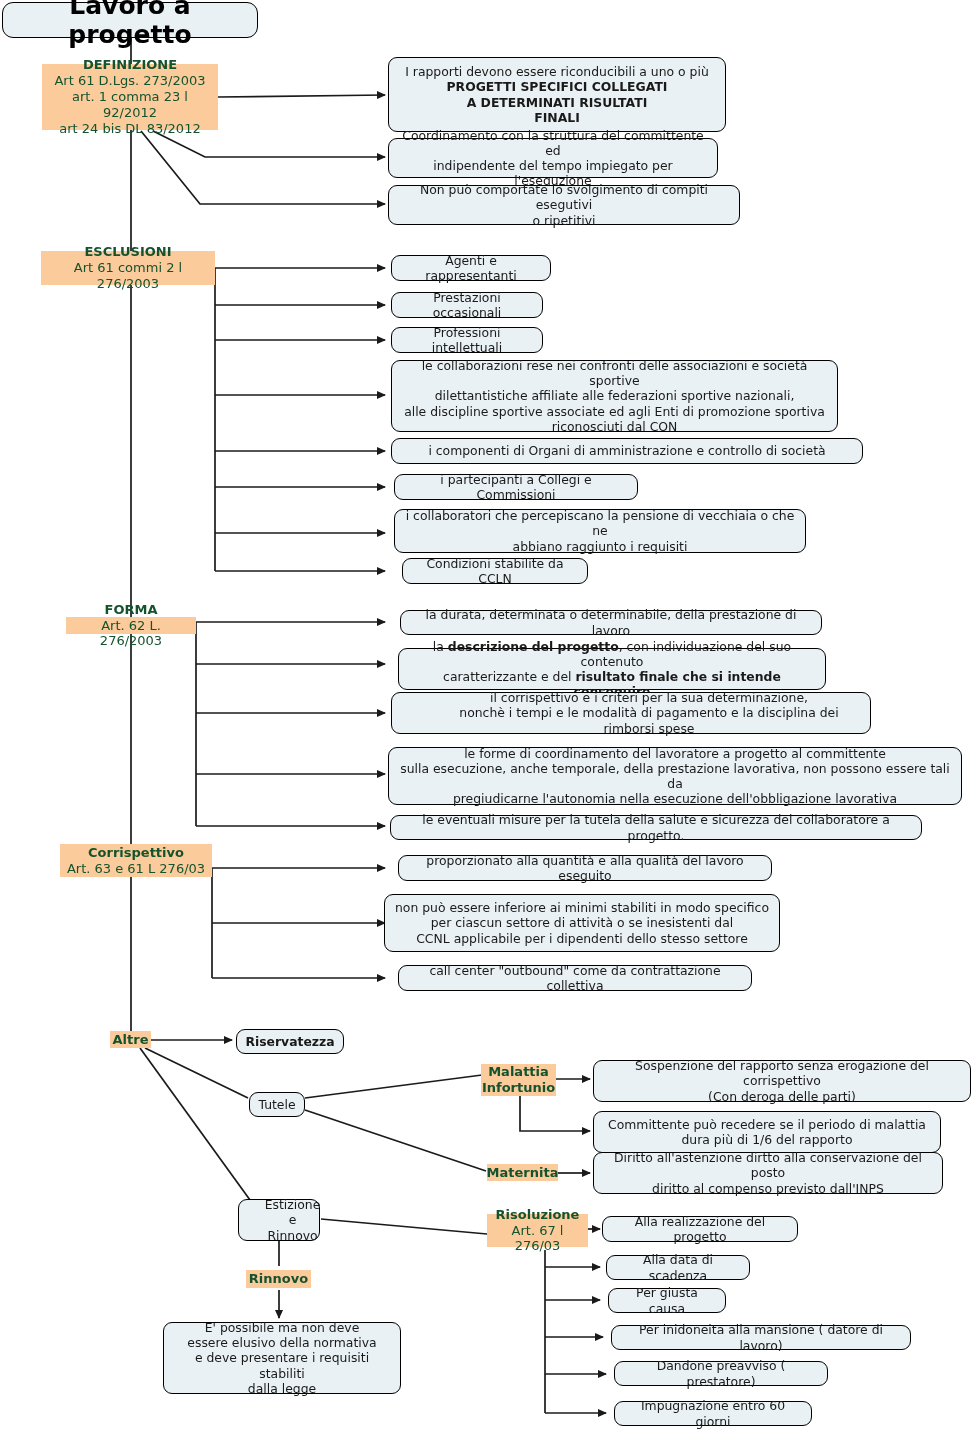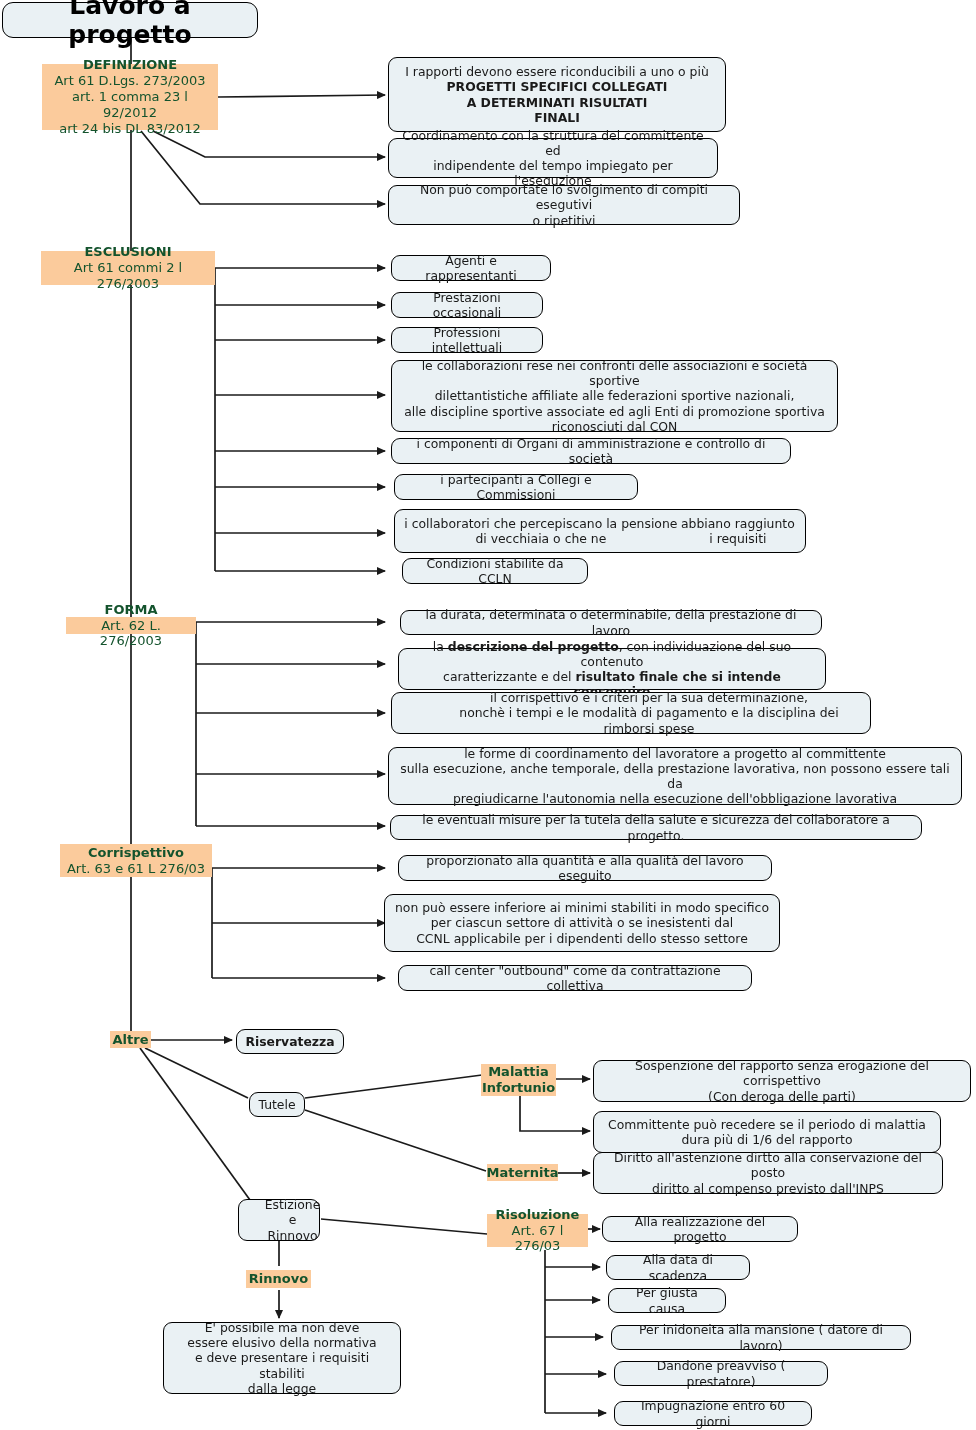--- a/index.html
+++ b/index.html
@@ -147,27 +147,27 @@
   </div>
   <div class="node rbox" style="left:391px;top:327px;width:152px;height:26px;">
     <span>Professioni intellettuali</span>
   </div>
   <div class="node rbox" style="left:391px;top:360px;width:447px;height:72px;flex-direction:column;">
     <span>le collaborazioni rese nei confronti delle associazioni e società sportive</span>
     <span>dilettantistiche affiliate alle federazioni sportive nazionali,</span>
     <span>alle discipline sportive associate ed agli Enti di promozione sportiva</span>
     <span>riconosciuti dal CON</span>
   </div>
-  <div class="node rbox" style="left:391px;top:438px;width:400px;height:26px;">
+  <div class="node rbox" style="left:391px;top:438px;width:472px;height:26px;">
     <span>i componenti di Organi di amministrazione e controllo di società</span>
   </div>
   <div class="node rbox" style="left:394px;top:474px;width:244px;height:26px;">
     <span>i partecipanti a Collegi e Commissioni</span>
   </div>
-  <div class="node rbox" style="left:394px;top:509px;width:412px;height:44px;flex-direction:row;">
+  <div class="node rbox" style="left:394px;top:509px;width:412px;height:44px;flex-direction:column;">
     <span>i collaboratori che percepiscano la pensione di vecchiaia o che ne</span>
     <span>abbiano raggiunto i requisiti</span>
   </div>
   <div class="node rbox" style="left:402px;top:558px;width:186px;height:26px;">
     <span>Condizioni stabilite da CCLN</span>
   </div>
 
   <div class="node obox" style="left:66px;top:617px;width:130px;height:17px;flex-direction:column;">
     <span class="bold">FORMA</span>
     <span>Art. 62 L. 276/2003</span>

